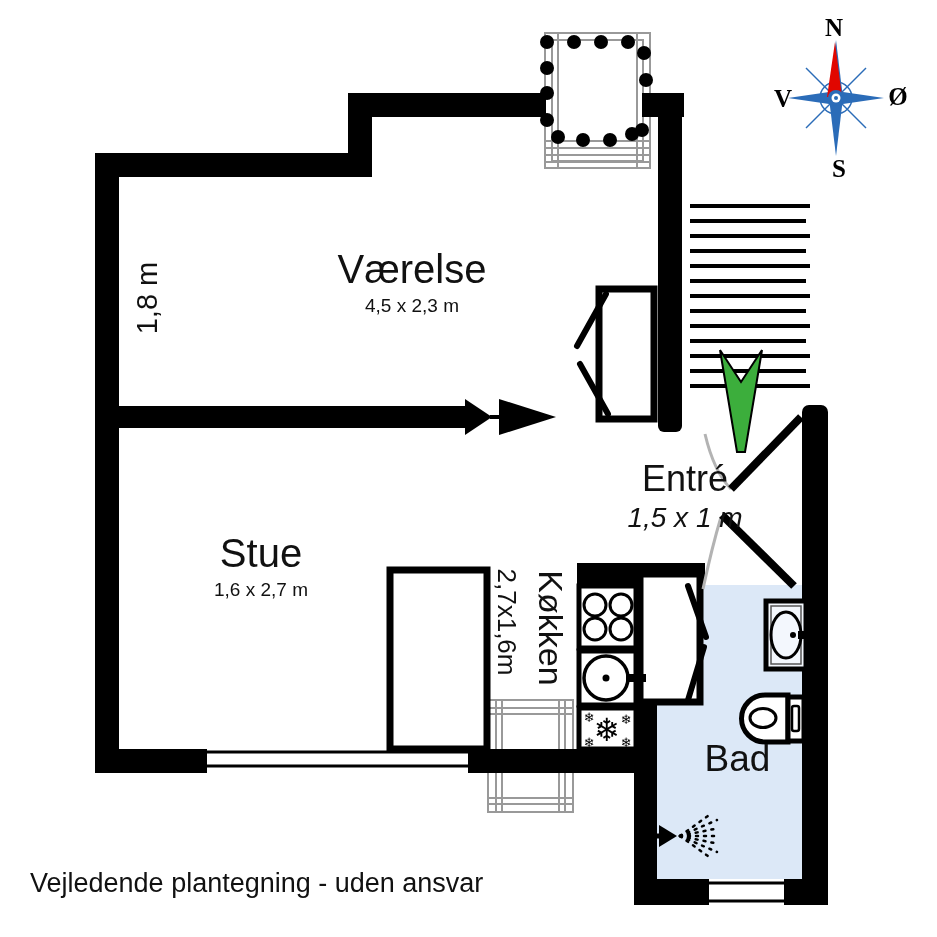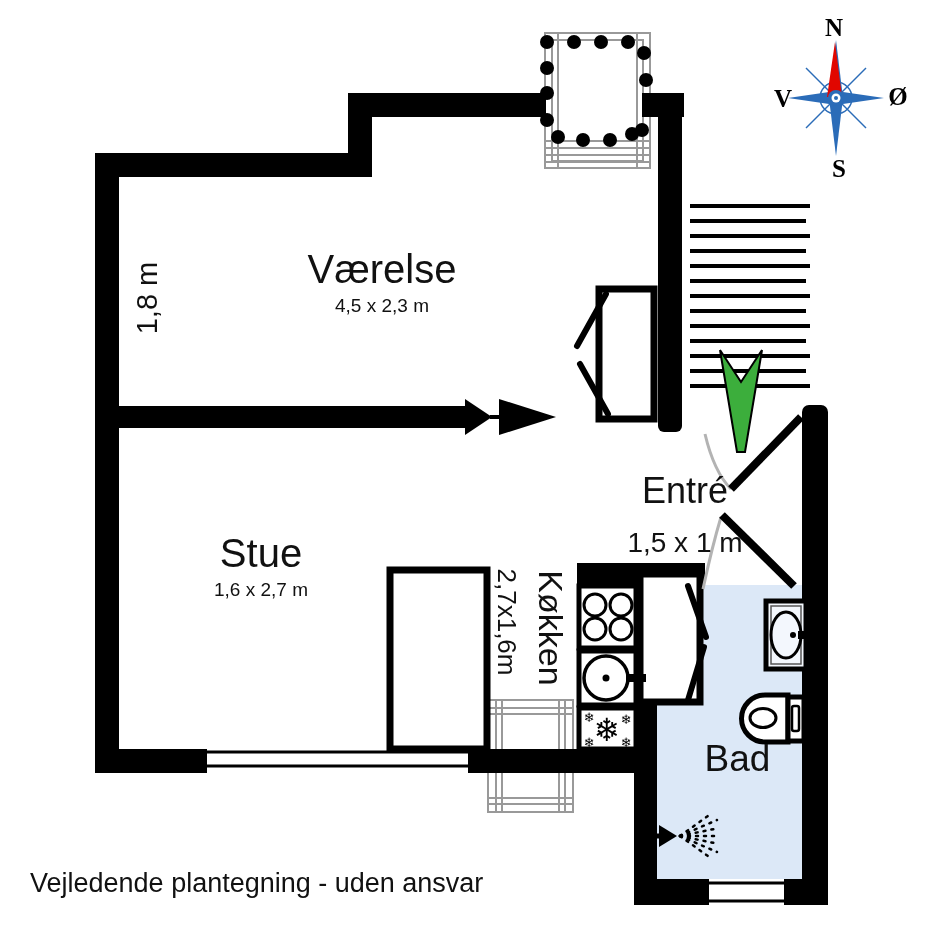--- a/index.html
+++ b/index.html
@@ -196,33 +196,33 @@
     <circle cx="66" cy="84" r="4.5" fill="#fff"></circle>
     <circle cx="66" cy="84" r="2" fill="#2b6cb8"></circle>
     <g font-family="Liberation Serif, serif" font-size="25" font-weight="700" fill="#000" text-anchor="middle">
       <text x="64" y="22">N</text>
       <text x="69" y="163">S</text>
       <text x="13" y="93">V</text>
       <text x="128" y="91">Ø</text>
     </g>
   </svg>
 
-  <div class="label" style="left:232px;top:248px;width:300px;">
+  <div class="label" style="left:262px;top:248px;width:300px;">
     <div class="room-name">Værelse</div>
     <div class="room-dims">4,5 x 2,3 m</div>
   </div>
 
   <div class="label" style="left:116px;top:532px;width:290px;">
     <div class="room-name">Stue</div>
     <div class="room-dims">1,6 x 2,7 m</div>
   </div>
 
-  <div class="label" style="left:595px;top:472px;width:180px;">
+  <div class="label" style="left:595px;top:460px;width:180px;">
     <div style="font-size:36px;">Entré</div>
-    <div style="font-size:28px;margin-top:18px;">1,5 x 1 m</div>
+    <div style="font-size:28px;margin-top:5px;font-style:italic;">1,5 x 1 m</div>
   </div>
 
   <div class="label" style="left:655px;top:740px;width:165px;">
     <div style="font-size:37px;">Bad</div>
   </div>
 
   <div class="vlabel" style="left:550px;top:628px;font-size:34px;transform:translate(-50%,-50%) rotate(90deg);">Køkken</div>
   <div class="vlabel" style="left:506px;top:622px;font-size:26px;transform:translate(-50%,-50%) rotate(90deg);">2,7x1,6m</div>
   <div class="vlabel" style="left:147px;top:298px;font-size:29px;transform:translate(-50%,-50%) rotate(-90deg);">1,8 m</div>
 

